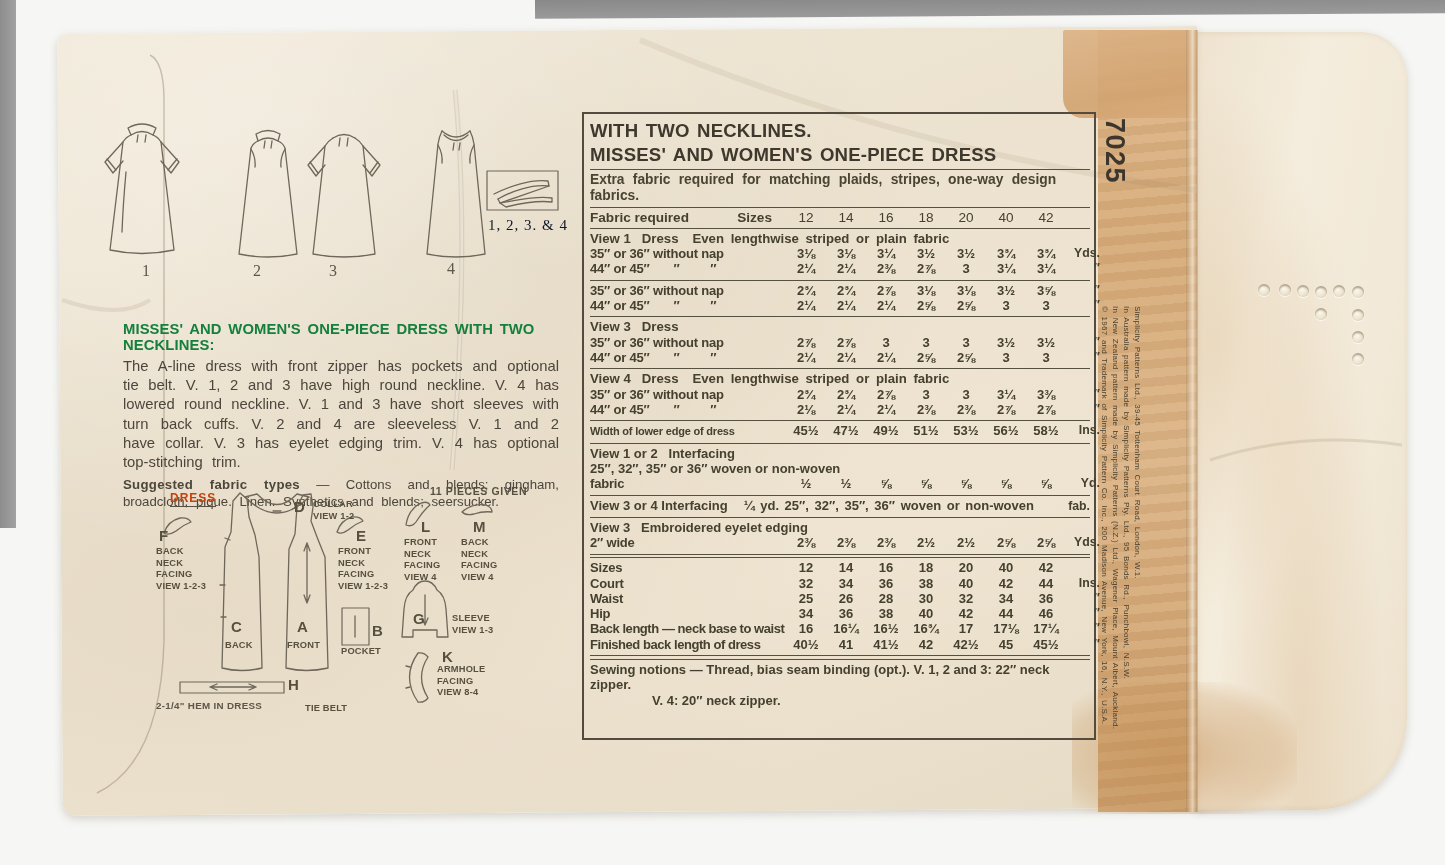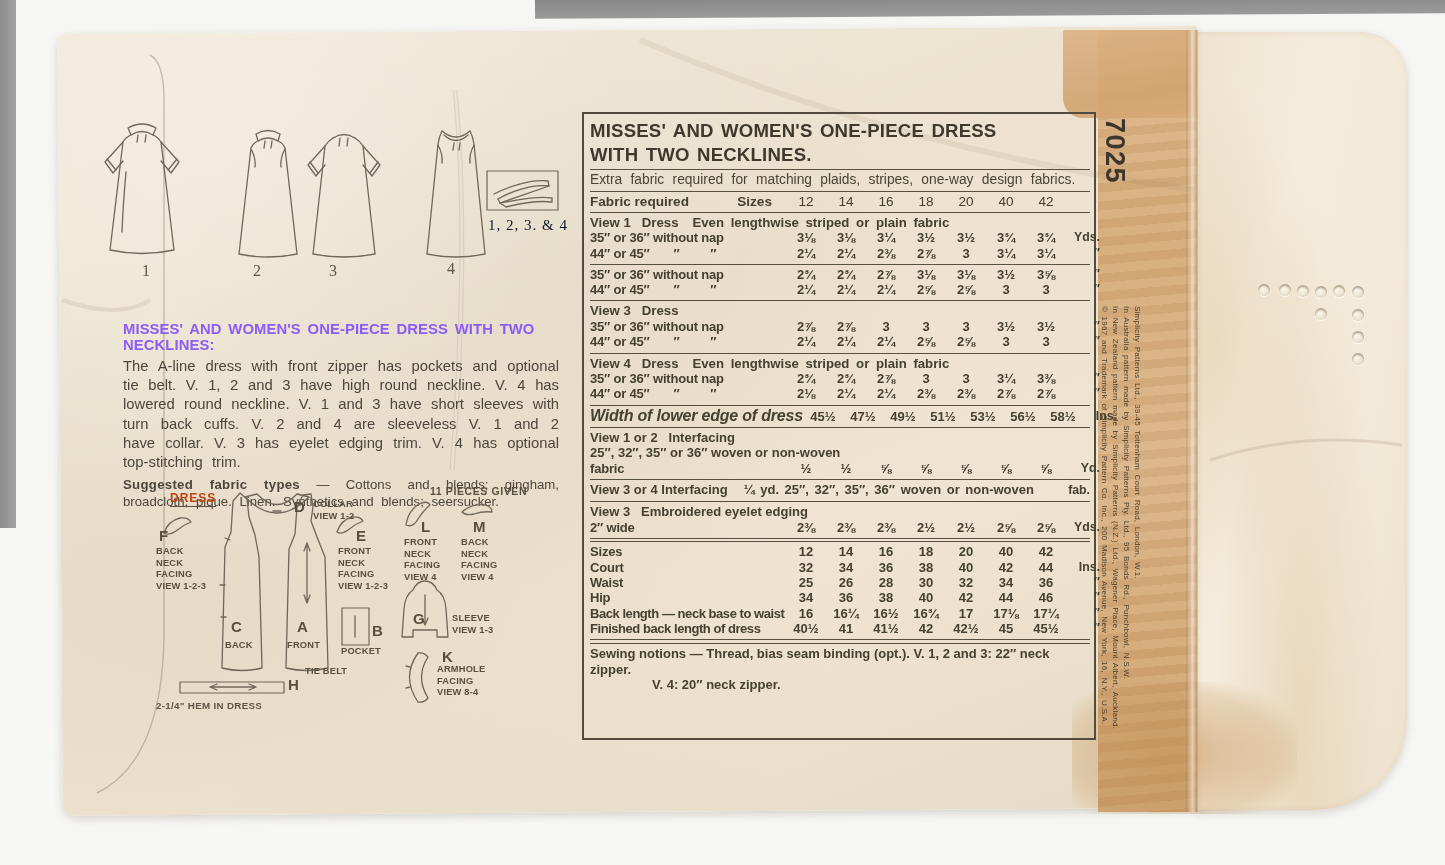--- a/index.html
+++ b/index.html
@@ -46,39 +46,39 @@
   
   .hole{position:absolute;width:12px;height:12px;border-radius:50%;
     background:radial-gradient(circle at 38% 32%, #fdfaf1, #eee5d1 55%, #d4c8ac);
     box-shadow:inset 0 2px 2px rgba(120,100,70,.55), 0 1px 1px rgba(255,255,255,.85);}
   
   .viewnum{position:absolute;font-family:"Liberation Serif","DejaVu Serif",serif;font-size:16px;color:#5d564a;}
   .belt-caption{position:absolute;font-family:"Liberation Serif","DejaVu Serif",serif;font-size:15px;color:#0f172a;letter-spacing:1px;}
 
   
   .desc{position:absolute;left:123px;top:321px;width:436px;color:#4c463c;}
-  .desc h2{margin:0 0 4px 0;font-size:14.8px;font-weight:bold;letter-spacing:.1px;word-spacing:2.5px;color:#8b5cf6;}
+  .desc h2{margin:0 0 4px 0;font-size:14.8px;font-weight:bold;letter-spacing:.1px;word-spacing:2.5px;color:#15803d;}
   .desc p.body{margin:0;font-size:14.8px;line-height:19.2px;text-align:justify;word-spacing:5px;}
   .desc p.fab{margin:5px 0 0 0;font-size:13.2px;line-height:16.5px;text-align:justify;word-spacing:4px;}
   .desc p.fab b{letter-spacing:.3px;}
 
   
   .plabel{position:absolute;font-size:9.3px;font-weight:bold;line-height:11.5px;color:#57503f;white-space:pre-line;letter-spacing:.2px;}
   .pletter{position:absolute;font-size:15px;font-weight:bold;color:#57503f;}
   .dress-tag{position:absolute;left:170px;top:491px;font-size:12px;font-weight:bold;color:#c2410c;border-bottom:1.5px solid #57503f;padding-bottom:1px;letter-spacing:1px;}
   .pieces-given{position:absolute;left:430px;top:485px;font-size:10.5px;font-weight:bold;color:#57503f;letter-spacing:.6px;}
   .hem-note{position:absolute;left:156px;top:700px;font-size:9.8px;font-weight:bold;color:#5d5646;letter-spacing:.3px;}
 
   
   .ytable{position:absolute;left:582px;top:112px;width:514px;height:628px;border:2px solid #534b3d;box-sizing:border-box;
     padding:4px 4px 0 6px;color:#45402f;}
   .ytable .title{font-size:18.6px;font-weight:bold;line-height:22px;letter-spacing:.2px;word-spacing:2px;color:#3e382d;margin-top:2px;}
   .rule{border-top:1.6px solid #55503f;margin:3px 0 2px 0;}
   .rule2{border-top:1.5px solid #55503f;border-bottom:1.5px solid #55503f;height:2.5px;margin:3px 0 2px 0;}
-  .note{font-size:13.8px;font-weight:normal;line-height:15.8px;word-spacing:4.5px;color:#4a4433;}
+  .note{font-size:13.8px;font-weight:bold;line-height:15.8px;word-spacing:4.5px;color:#4a4433;}
   .trow{display:flex;align-items:baseline;font-size:13px;font-weight:bold;line-height:15.3px;}
   .tlabel{flex:0 0 196px;white-space:pre;letter-spacing:-.2px;}
   .tlabel.narrow{letter-spacing:-.45px;}
   .vals{display:grid;grid-template-columns:repeat(7,40px) 34px;}
   .tcell{text-align:center;}
   .tunit{text-align:right;font-size:12.3px;}
   .shead{font-size:13.2px;font-weight:bold;line-height:15.5px;margin-top:2px;white-space:pre;}
   .shead .hnote{margin-left:14px;word-spacing:3px;}
   .hdr{display:flex;align-items:baseline;}
   .hdr .hlabel{flex:0 0 196px;display:flex;justify-content:space-between;font-size:13.6px;font-weight:bold;padding-right:14px;box-sizing:border-box;}
@@ -274,27 +274,27 @@
   <div class="pletter" style="left:413px;top:610px;">G</div>
   <div class="plabel" style="left:452px;top:613px;">SLEEVE
 VIEW 1-3</div>
 
   <div class="pletter" style="left:442px;top:648px;">K</div>
   <div class="plabel" style="left:437px;top:664px;">ARMHOLE
 FACING
 VIEW 8-4</div>
 
   <div class="pletter" style="left:288px;top:676px;">H</div>
-  <div class="plabel" style="left:305px;top:666px;">TIE BELT</div>
+  <div class="plabel" style="left:305px;top:703px;">TIE BELT</div>
 
   <div class="hem-note">2-1/4" HEM IN DRESS</div>
 
   <div class="ytable">
+    <div class="title">WITH TWO NECKLINES.</div>
     <div class="title">MISSES' AND WOMEN'S ONE-PIECE DRESS</div>
-    <div class="title">WITH TWO NECKLINES.</div>
     <div class="rule"></div>
     <div class="note">Extra fabric required for matching plaids, stripes, one-way design fabrics.</div>
     <div class="rule"></div>
 
     <div class="hdr">
       <span class="hlabel">
         <span>Fabric required</span>
         <span>Sizes</span>
       </span>
       <span class="vals" style="font-size:13.6px;">
@@ -419,21 +419,21 @@
           <span class="tcell">2⅜</span>
           <span class="tcell">2⅜</span>
           <span class="tcell">2⅞</span>
           <span class="tcell">2⅞</span>
           <span class="tunit">″</span>
         </span>
       </div>
     <div class="rule"></div>
 
     <div class="trow">
-        <span class="tlabel" style="font-size:16px;font-style:italic;">Width of lower edge of dress</span>
+        <span class="tlabel" style="font-size:11px;">Width of lower edge of dress</span>
         <span class="vals">
           <span class="tcell">45½</span>
           <span class="tcell">47½</span>
           <span class="tcell">49½</span>
           <span class="tcell">51½</span>
           <span class="tcell">53½</span>
           <span class="tcell">56½</span>
           <span class="tcell">58½</span>
           <span class="tunit">Ins.</span>
         </span>

